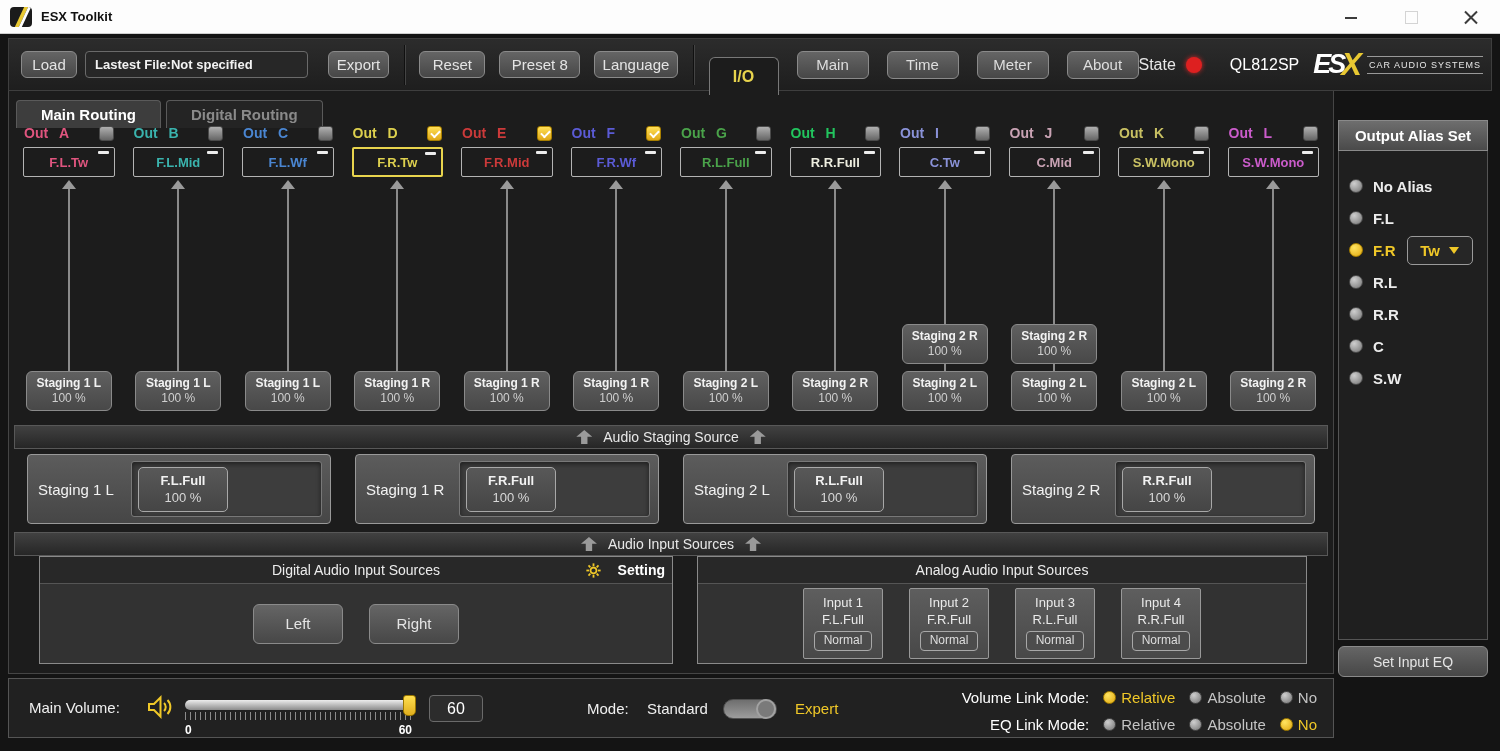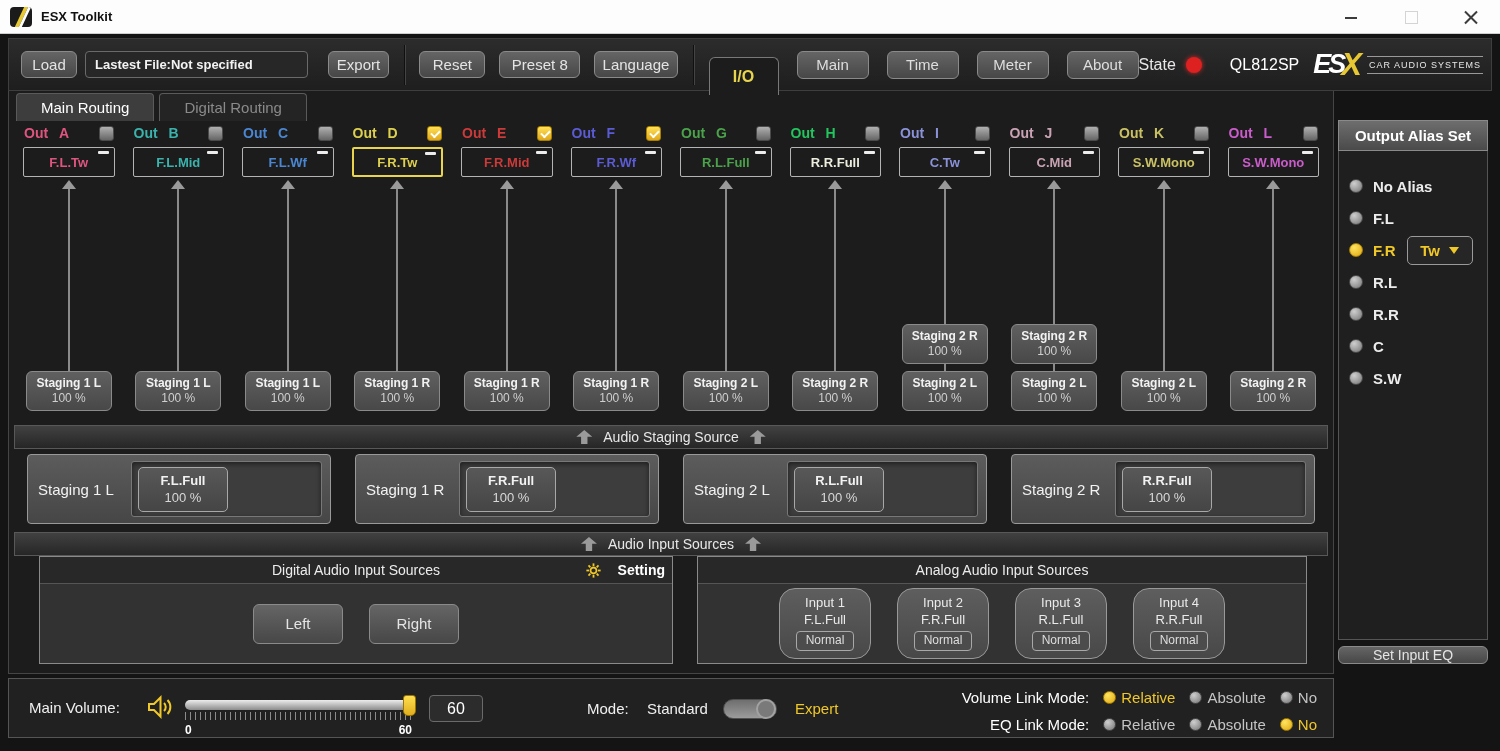--- a/index.html
+++ b/index.html
@@ -38,21 +38,21 @@
 .state-label { color:#e8e8e8; font-size:16px; }
 .state-dot { width:16px; height:16px; border-radius:50%; margin-left:10px; box-shadow:0 0 5px rgba(255,40,40,.8); }
 .device { color:#fff; font-size:16px; margin-left:28px; }
 .brand { display:flex; align-items:center; margin-left:14px; }
 .logo-es { color:#fff; font-style:italic; font-weight:bold; font-size:27px; letter-spacing:-3px; }
 .logo-x { color:#e8c832; font-style:italic; font-weight:bold; font-size:31px; margin-left:-2px; }
 .logo-tagline { font-size:9px; color:#e8e8e8; letter-spacing:1px; border-top:1px solid #999; border-bottom:1px solid #999; padding:3px 2px; margin-left:5px; white-space:nowrap; }
 
 
 .main-area { position:absolute; left:8px; top:88px; width:1326px; height:586px; background:#1c1c1c; border:1px solid #454545; }
-.rtabs { position:absolute; top:4px; left:7px; display:flex; }
+.rtabs { position:absolute; top:11px; left:7px; display:flex;font-weight:bold; }
 .rtab { padding:5px 24px; font-size:15px; border:1px solid #5a5a5a; border-bottom:none; border-radius:4px 4px 0 0; cursor:pointer; }
 .rtab[data-active="true"] { background:#3d3d3d; color:#fff; }
 .rtab[data-active="false"] { background:#242424; color:#8a8a8a; margin-left:5px; }
 
 
 .channels { position:absolute; top:31px; left:5px; right:5px; height:305px; display:grid; grid-template-columns:repeat(12,1fr); }
 .channel { position:relative; }
 .ch-head { height:20px; display:flex; align-items:center; justify-content:space-between; padding:0 10px; margin-top:3px; }
 .ch-out { font-size:14px; font-weight:bold; }
 .ch-letter { margin-left:11px; }
@@ -88,21 +88,21 @@
 
 
 .input-row { position:absolute; top:467px; left:30px; right:26px; height:108px; display:flex; gap:24px; }
 .io-panel { border:1px solid #8a8a8a; background:#323232; display:flex; flex-direction:column; }
 .digital-panel { width:634px; }
 .analog-panel { flex:1; }
 .panel-head { height:27px; background:#282828; border-bottom:1px solid #555; display:flex; align-items:center; justify-content:center; position:relative; color:#ececec; font-size:14px; }
 .setting-btn { position:absolute; right:7px; top:0; bottom:0; display:flex; align-items:center; gap:17px; color:#fff; font-weight:bold; font-size:14px; cursor:pointer; }
 .panel-body { flex:1; display:flex; align-items:center; justify-content:center; gap:26px; }
 .dig-btn { width:90px; height:40px; font-size:15px; }
-.input-card { width:92px; background:linear-gradient(#5e5e5e,#484848); border:1px solid #999; border-radius:16px; text-align:center; padding:5px 0 7px; color:#eaeaea; font-size:13px; line-height:1.32; cursor:pointer; }
+.input-card { width:80px; background:linear-gradient(#5e5e5e,#484848); border:1px solid #999; border-radius:2px; text-align:center; padding:5px 0 7px; color:#eaeaea; font-size:13px; line-height:1.32; cursor:pointer; }
 .normal-badge { display:inline-block; margin-top:3px; padding:1px 9px; border:1px solid #a8a8a8; border-radius:4px; font-size:12px; color:#dedede; background:#4c4c4c; }
 
 
 .bottom-bar { position:absolute; left:8px; top:678px; width:1326px; height:60px; background:#212121; border:1px solid #555; }
 .bb-vol-label { position:absolute; left:20px; top:20px; color:#f0f0f0; font-size:15px; }
 .speaker-icon { position:absolute; left:137px; top:15px; cursor:pointer; }
 .slider { position:absolute; left:176px; top:21px; width:230px; }
 .track { height:10px; background:linear-gradient(#ececec,#8c8c8c); border-radius:5px; position:relative; cursor:pointer; }
 .thumb { position:absolute; right:-1px; top:-5px; width:13px; height:21px; background:linear-gradient(#ffdf50,#e0ae1e); border:1px solid #9a7600; border-radius:3px 3px 5px 5px; cursor:grab; }
 .ruler { margin-top:2px; height:8px; background:repeating-linear-gradient(to right,#8c8c8c 0,#8c8c8c 1px,transparent 1px,transparent 5px); }
@@ -127,21 +127,21 @@
 .sidebar { position:absolute; left:1338px; top:120px; width:150px; height:618px; }
 .side-header { height:31px; background:linear-gradient(#6e6e6e,#4a4a4a); border:1px solid #8a8a8a; color:#fff; font-weight:bold; font-size:15px; display:flex; align-items:center; justify-content:center; }
 .side-body { position:absolute; top:31px; left:0; right:0; height:489px; background:#1f1f1f; border:1px solid #555; border-top:none; padding-top:19px; }
 .alias-item { height:32px; display:flex; align-items:center; gap:10px; padding-left:10px; cursor:pointer; }
 .radio-icon { width:14px; height:14px; border-radius:50%; background:radial-gradient(circle at 35% 30%,#cecece,#747474); border:1px solid #4a4a4a; flex:none; }
 .alias-item[data-on="true"] .radio-icon { background:radial-gradient(circle at 35% 30%,#ffe460,#e0a810); border-color:#a88000; }
 .alias-label { color:#ececec; font-size:15px; font-weight:bold; }
 .alias-item[data-on="true"] .alias-label { color:#f0c828; }
 .alias-dd { margin-left:1px; width:66px; height:29px; border:1px solid #9a9a9a; border-radius:5px; background:#262626; display:flex; align-items:center; justify-content:center; gap:9px; color:#f0c828; font-weight:bold; font-size:15px; cursor:pointer; }
 .dd-arrow-icon { width:0; height:0; border-left:5px solid transparent; border-right:5px solid transparent; border-top:7px solid #f0c828; }
-.side-btn { position:absolute; top:526px; left:0; right:0; height:18px; font-size:14px; }
+.side-btn { position:absolute; top:526px; left:0; right:0; height:31px; font-size:14px; }
 </style>
 </head>
 <body>
 
 <div class="app">
 
   <div class="titlebar">
     <div class="app-icon"></div>
     <span class="win-title">ESX Toolkit</span>
     <div class="win-controls">

